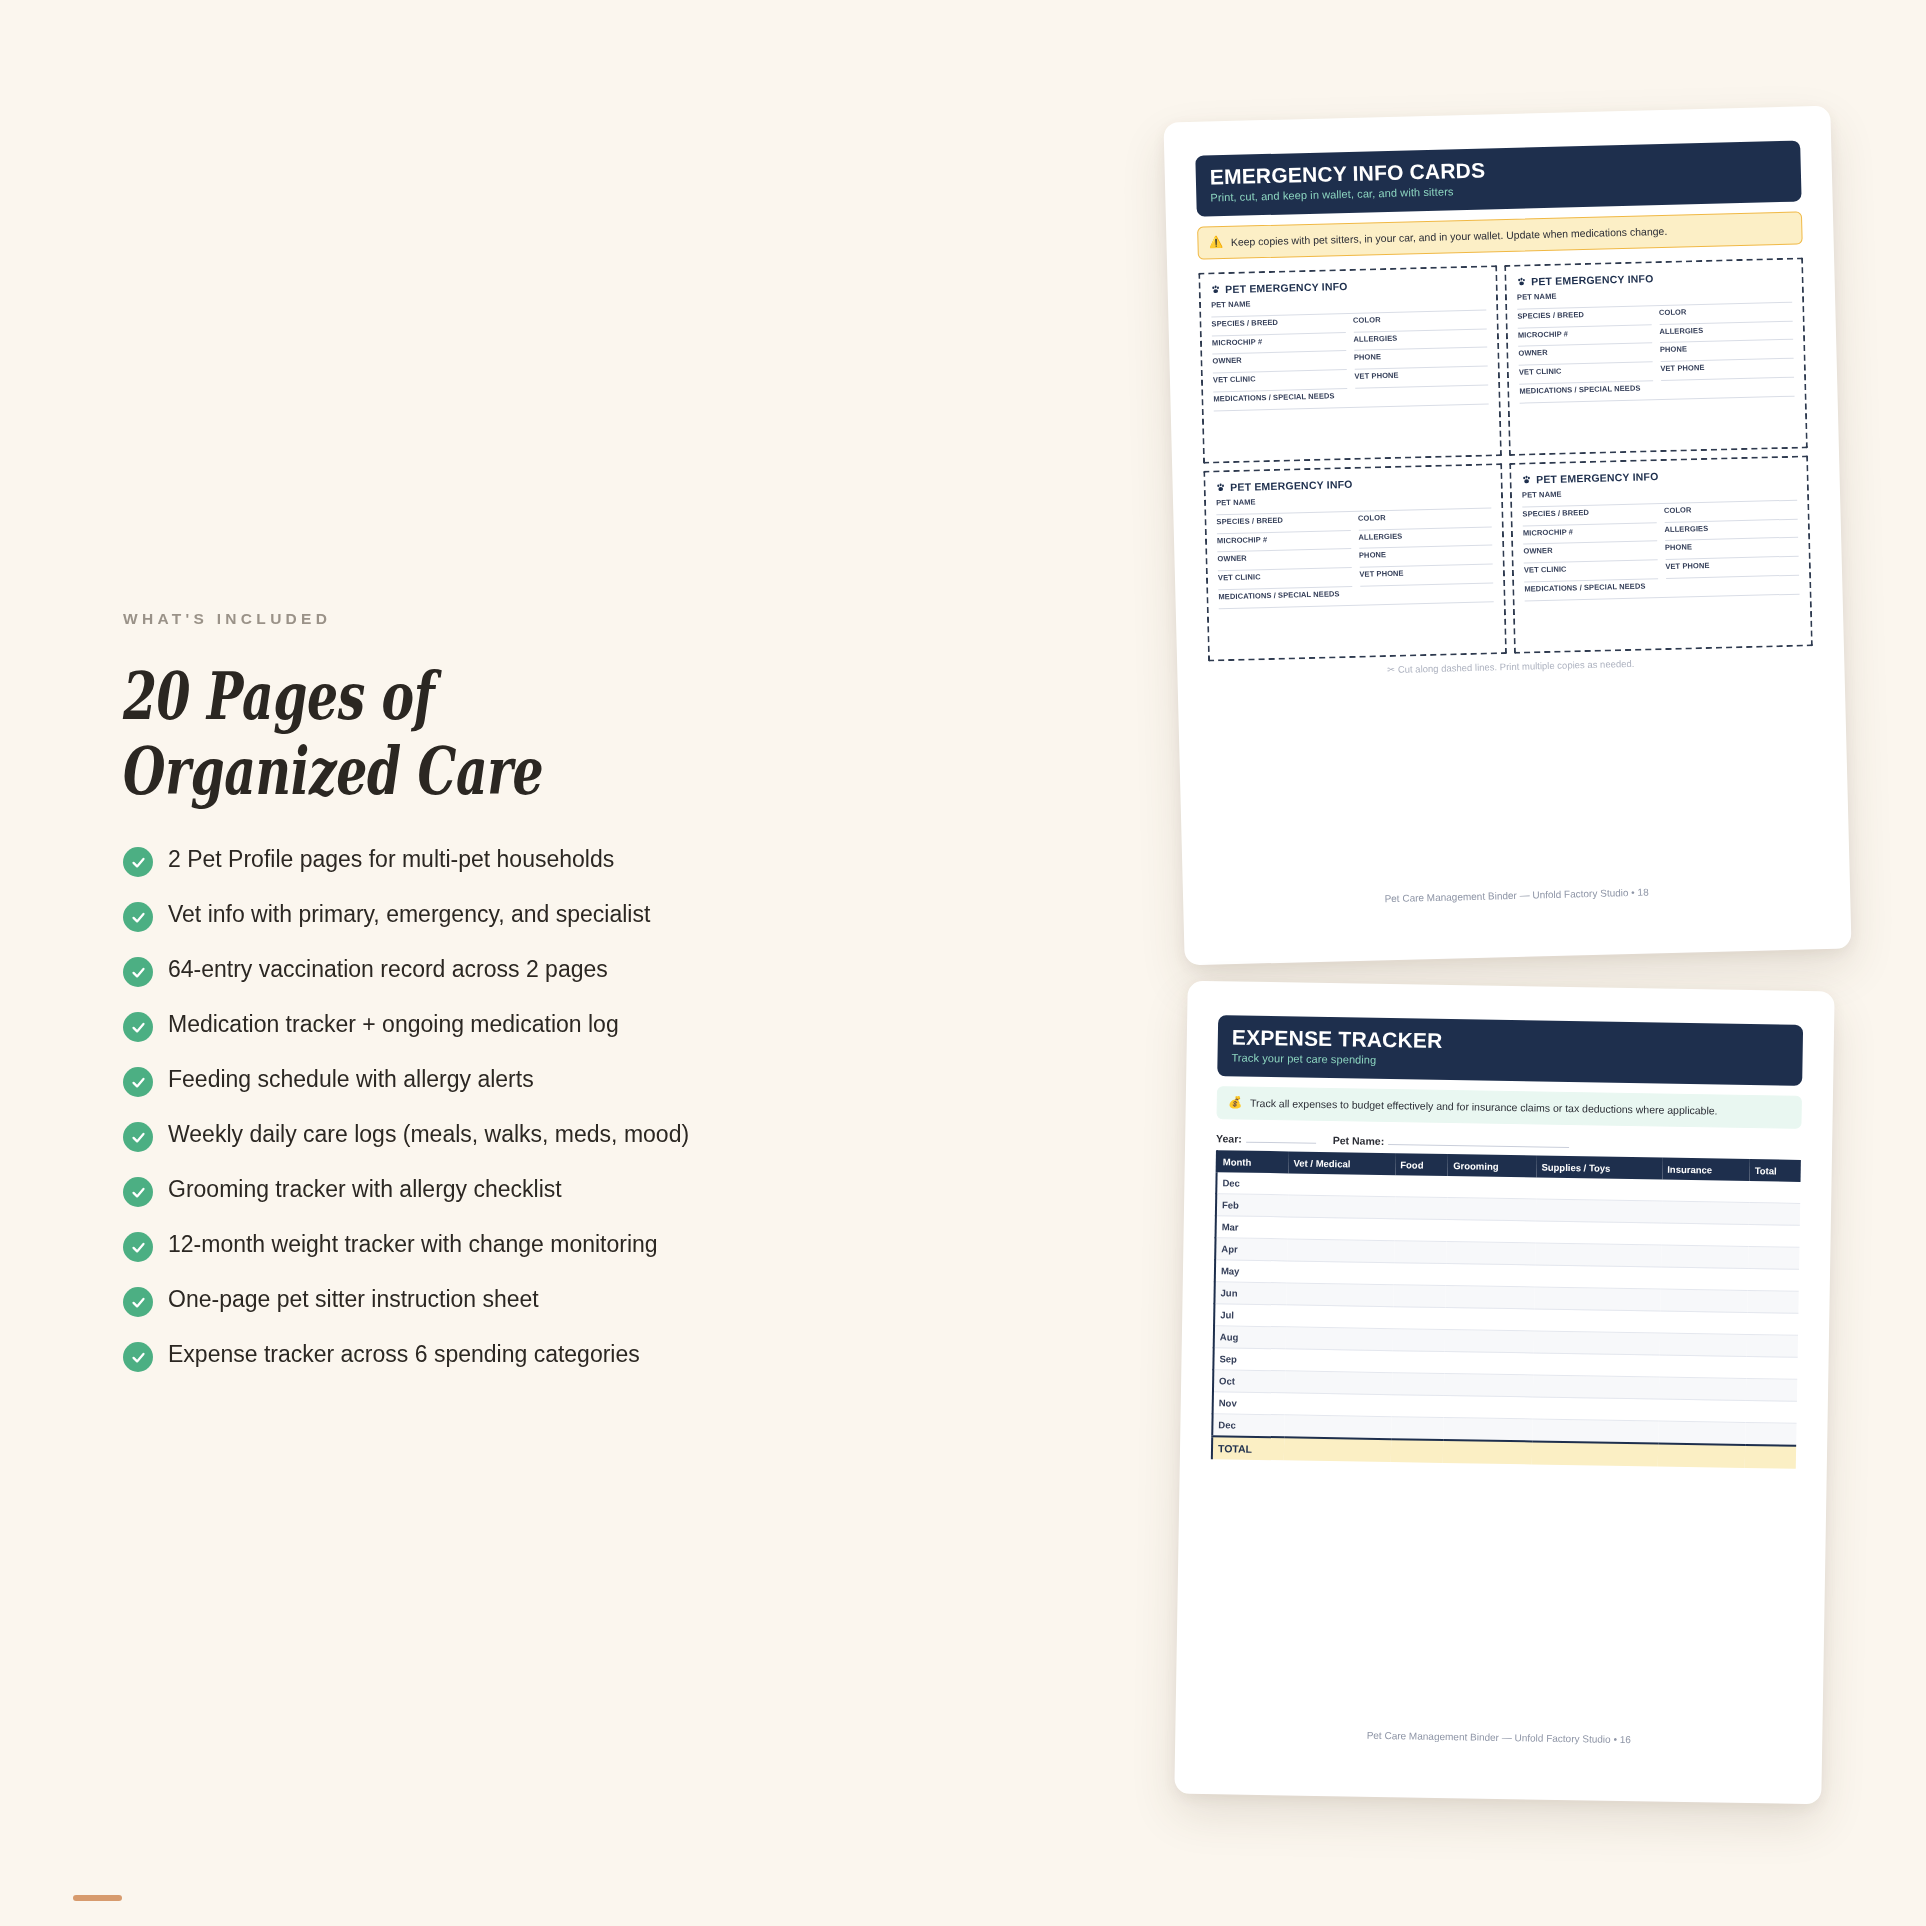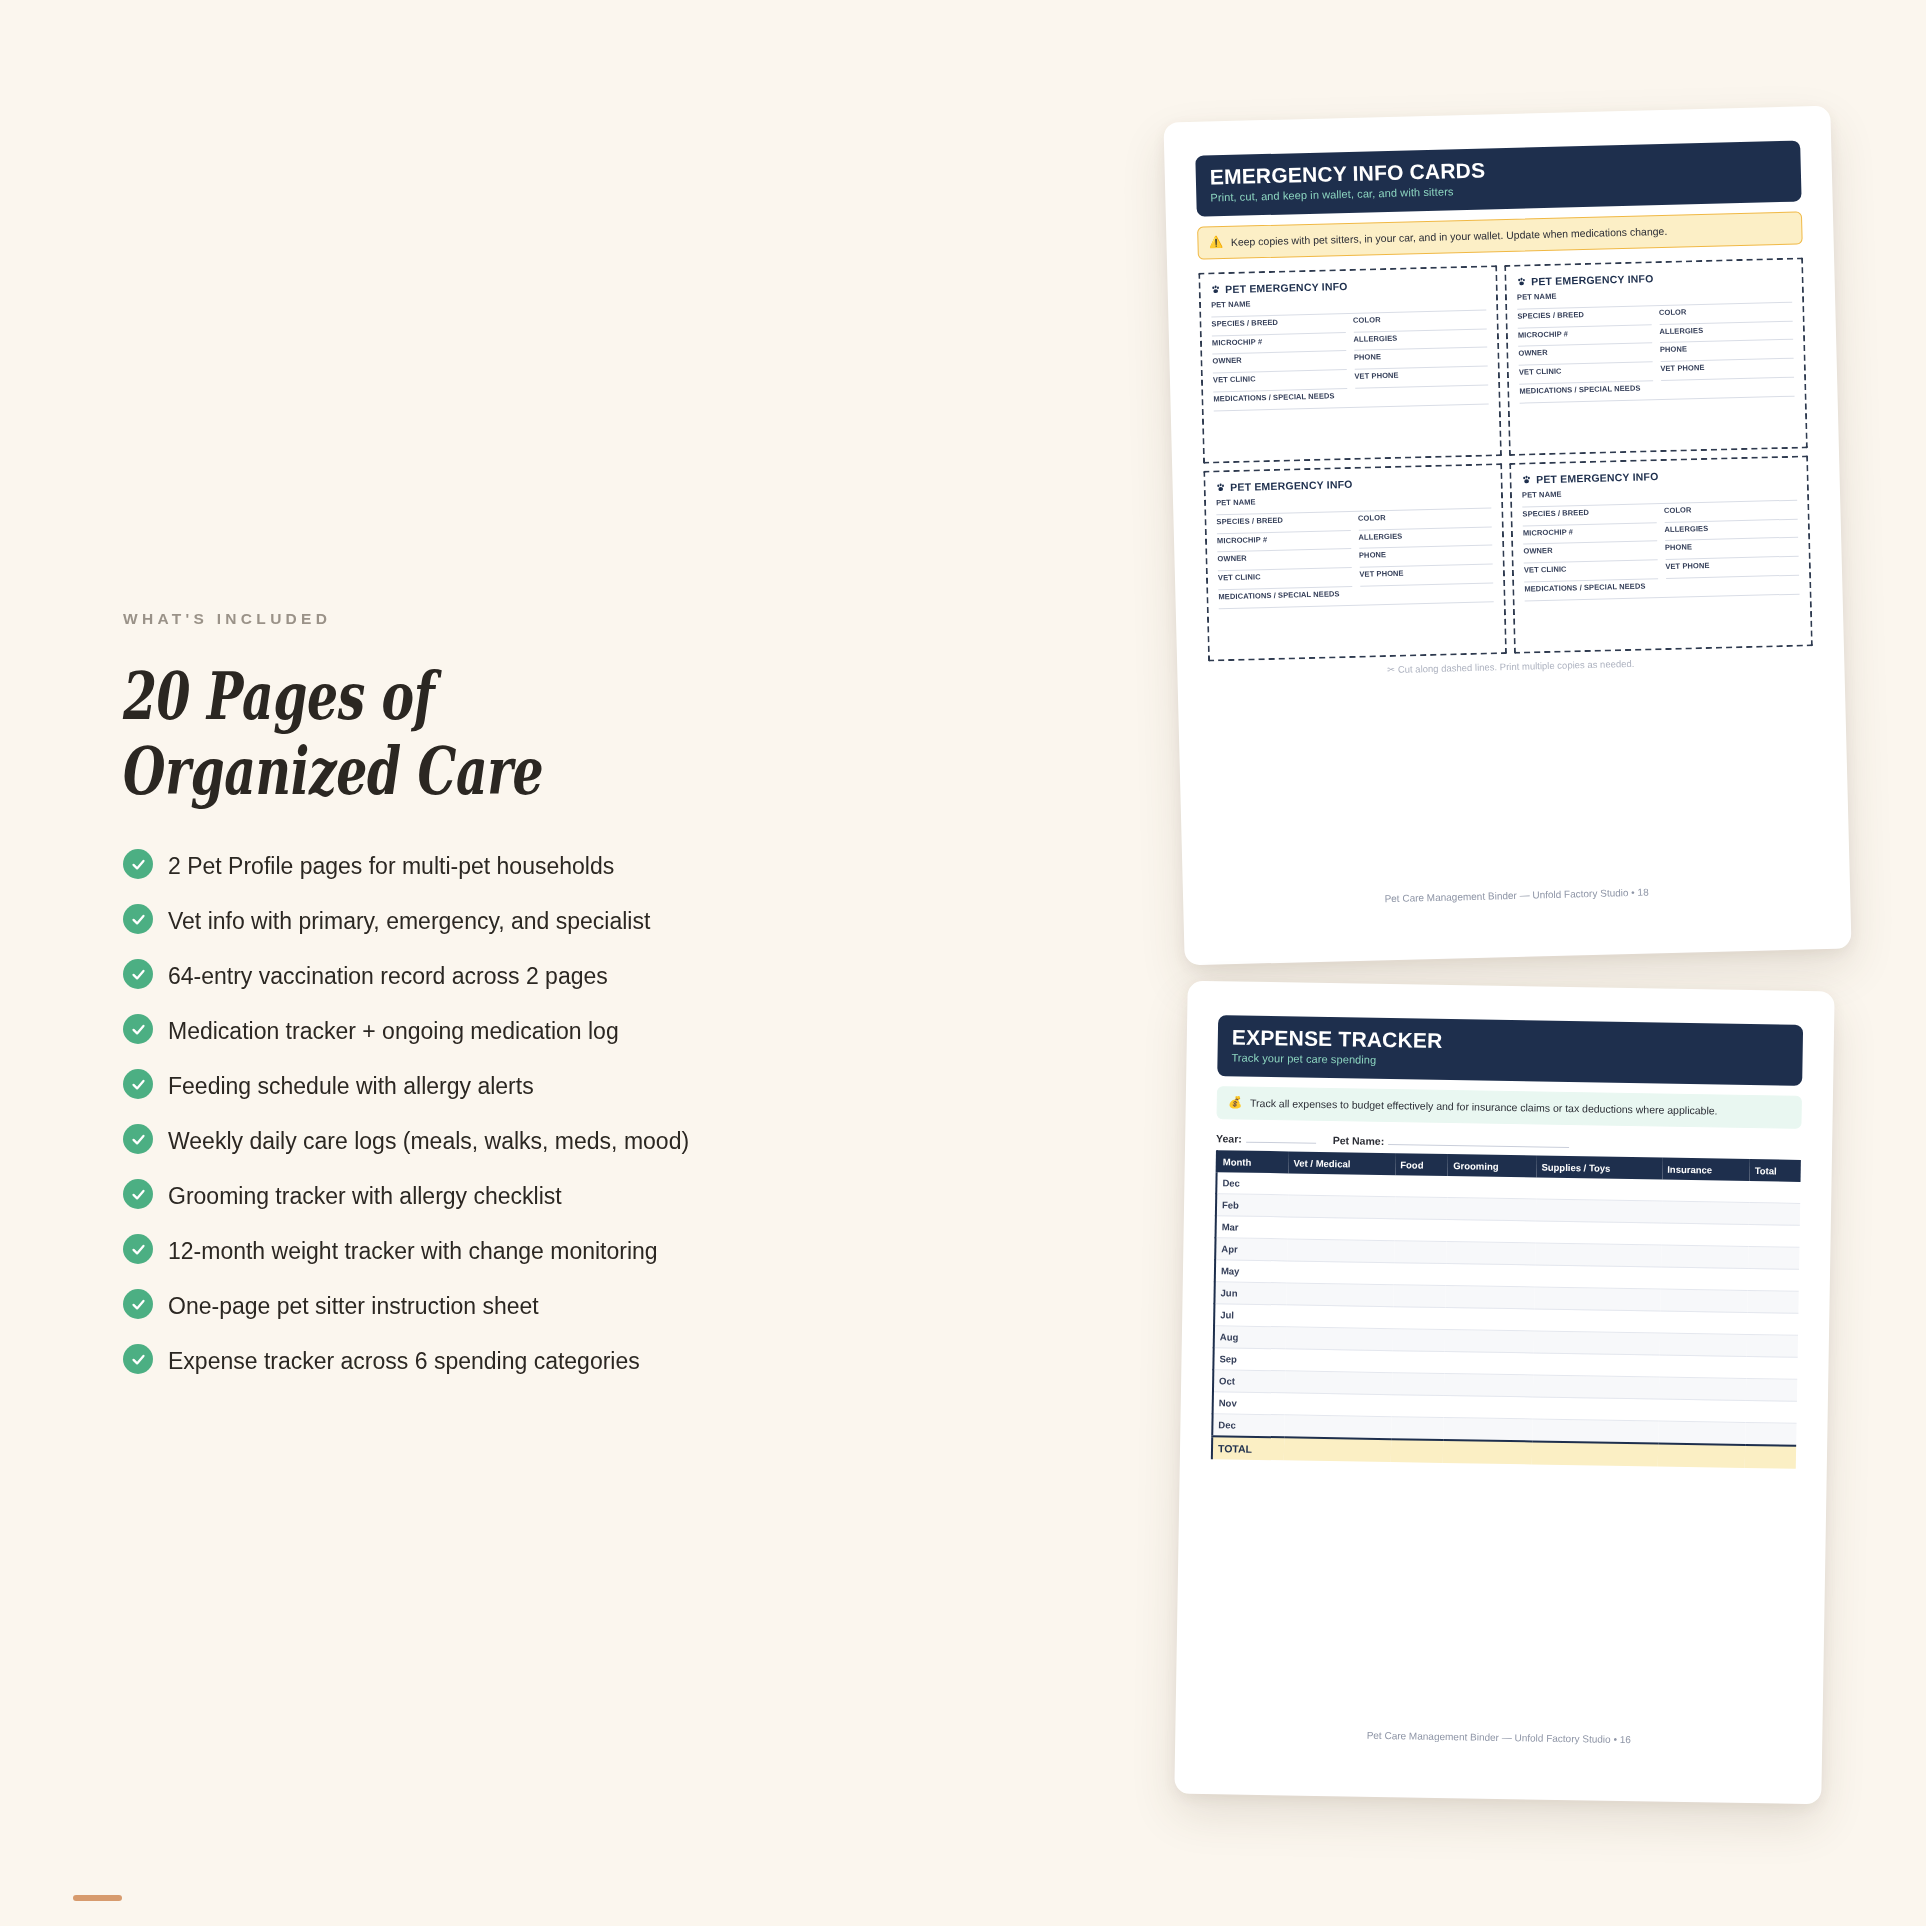--- a/index.html
+++ b/index.html
@@ -48,21 +48,21 @@
     transform-origin: left top;
     white-space: nowrap;
     margin-bottom: 39px;
   }
   .headline .hl-line { display: block; }
 
   .check-list { list-style: none; margin-top: 33px; }
 
   .check-item {
     display: flex;
-    align-items: flex-end;
+    align-items: flex-start;
     margin-bottom: 23px;
     height: 32px;
   }
 
   .check-badge {
     flex: 0 0 auto;
     width: 30px;
     height: 30px;
     border-radius: 50%;
     background: #4CAF83;

